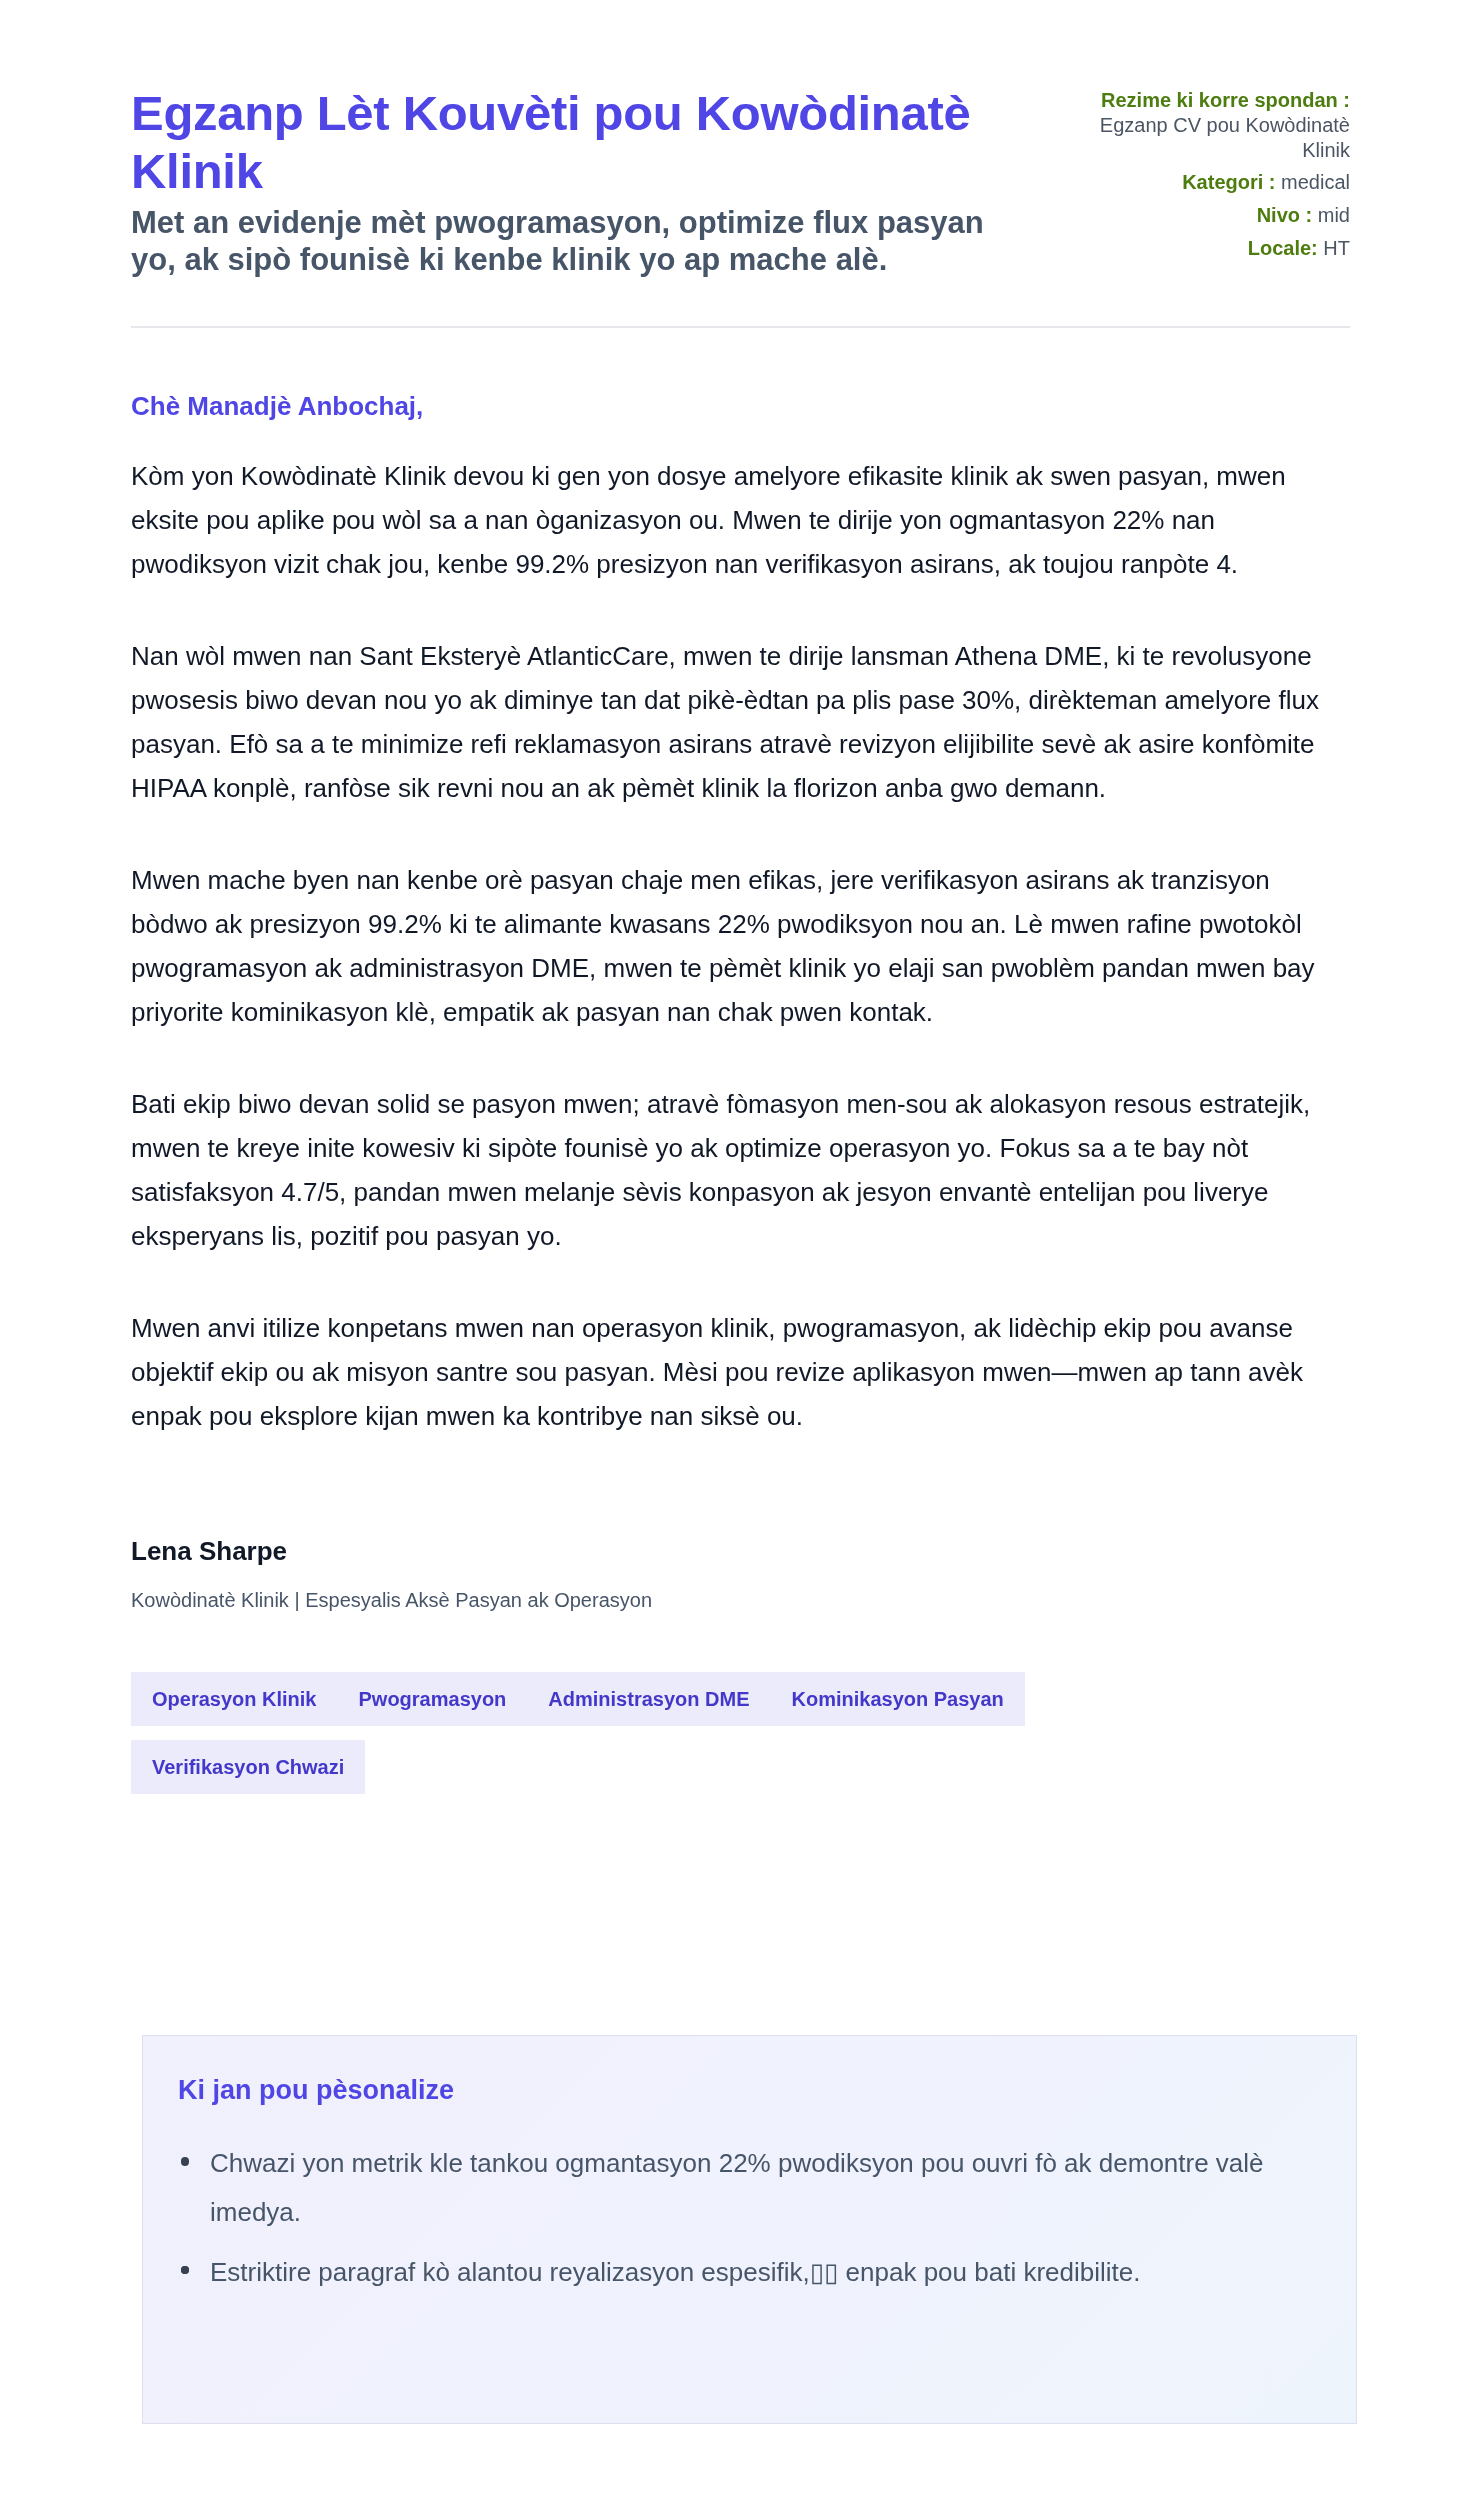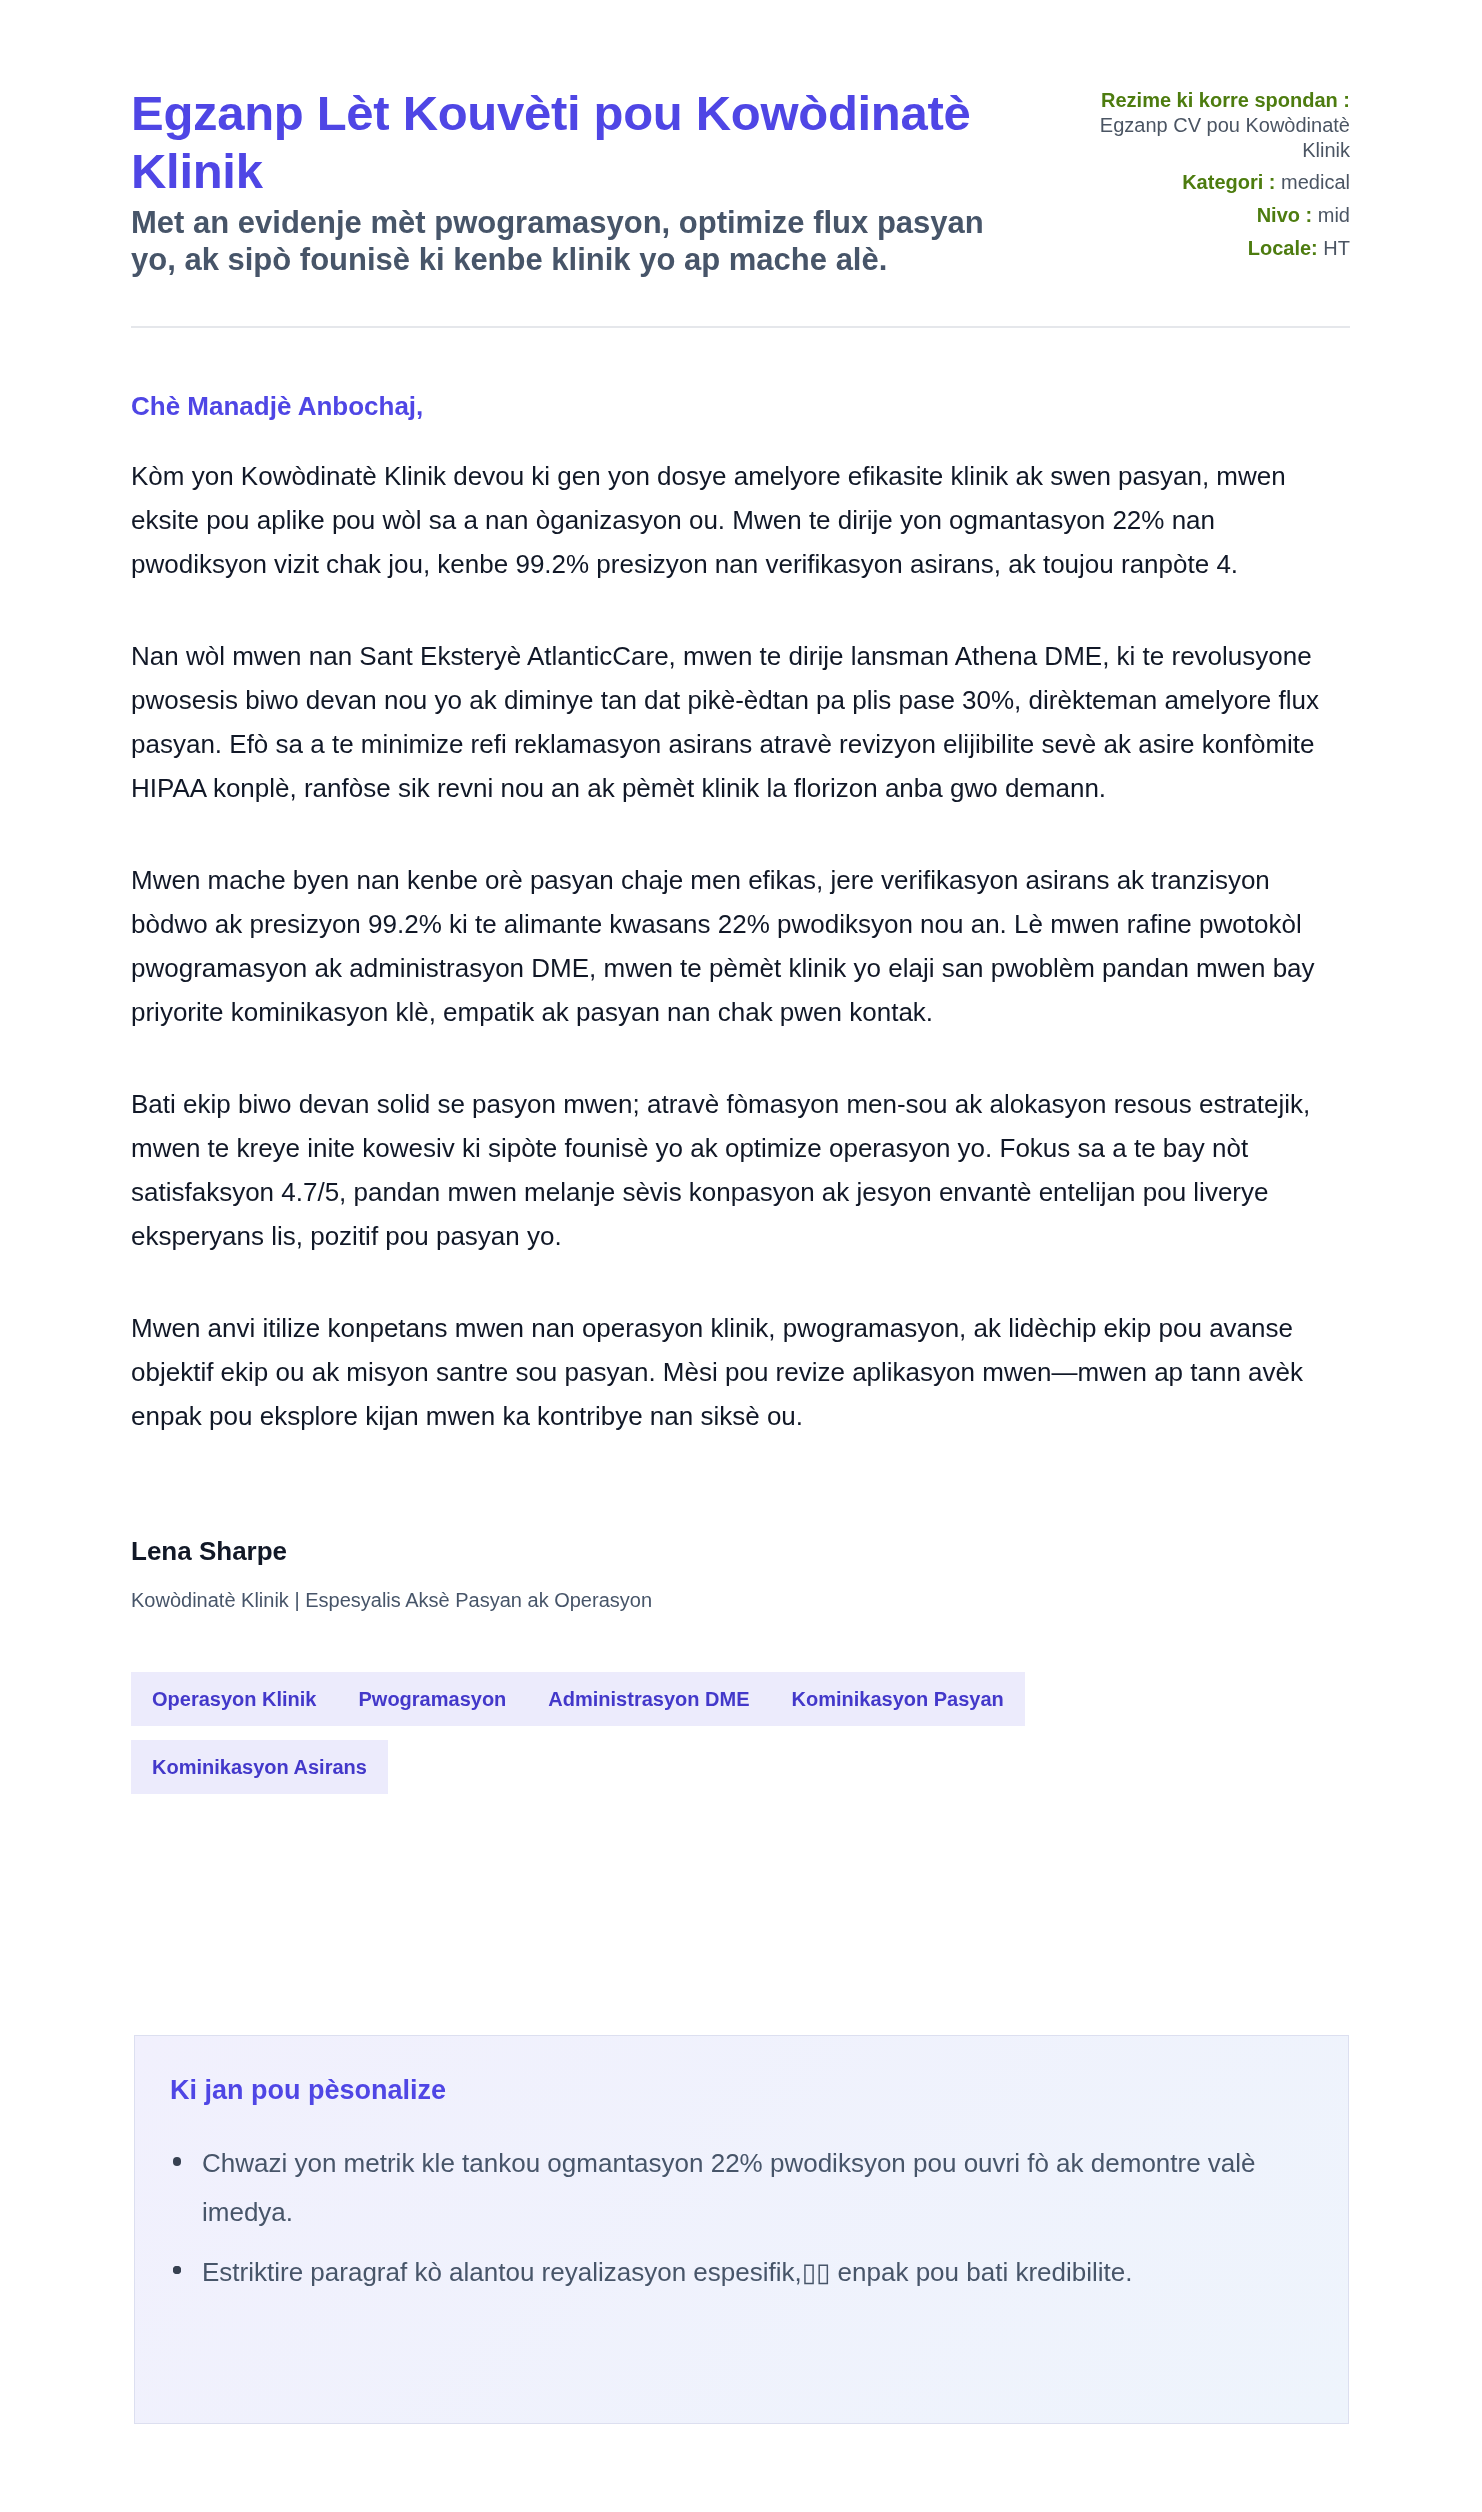--- a/index.html
+++ b/index.html
@@ -12,21 +12,21 @@
   .meta { width: 288px; text-align: right; font-size: 20px; line-height: 25px; color: #4b5563; padding-top: 3.5px; }
   .meta .row { margin-bottom: 7.9px; }
   .meta .key { font-weight: 700; color: #4d7c0f; }
   .greeting { margin: 61px 0 0 0; font-size: 26px; line-height: 35px; font-weight: 700; color: #4f46e5; }
   .body-text { margin-top: 30px; }
   .para { font-size: 26px; line-height: 44px; color: #111827; margin: 0 0 48px 0; }
   .sign-name { margin-top: 96px; font-size: 26px; line-height: 35px; font-weight: 700; color: #111827; }
   .sign-title { margin-top: 14px; font-size: 20px; line-height: 35px; color: #475569; }
   .tags { margin-top: 54px; display: flex; flex-wrap: wrap; gap: 14px 0; width: 1047px; }
   .tag { background: #ecebfc; color: #4338ca; font-size: 20px; line-height: 26px; padding: 14px 21px 14px 21px; font-weight: 600; }
-  .tips { position: absolute; left: 134px; top: 2035px; width: 1215px; height: 389px; border: 1.7px solid #dcdff0; background: linear-gradient(135deg, #f1f0fd 0%, #eef4fc 100%); box-sizing: border-box; }
+  .tips { position: absolute; left: 142px; top: 2035px; width: 1215px; height: 389px; border: 1.7px solid #dcdff0; background: linear-gradient(135deg, #f1f0fd 0%, #eef4fc 100%); box-sizing: border-box; }
   .tips-title { position: absolute; left: 35px; top: 37px; margin: 0; font-size: 27px; line-height: 35px; font-weight: 700; color: #4f46e5; }
   .tips-list { position: absolute; left: 35px; top: 103px; right: 52px; margin: 0; padding: 0; list-style: none; }
   .tips-list li { position: relative; padding-left: 32px; font-size: 26px; line-height: 49px; color: #475569; margin-bottom: 10.5px; }
   .tips-list li .bullet { position: absolute; left: 2.6px; top: 18.3px; width: 8.7px; height: 8.7px; border-radius: 50%; background: #374151; }
 </style>
 </head>
 <body>
 
 <div class="page">
   <div class="header">
@@ -65,21 +65,21 @@
   </div>
 
   <div class="sign-name">Lena Sharpe</div>
   <div class="sign-title">Kowòdinatè Klinik | Espesyalis Aksè Pasyan ak Operasyon</div>
 
   <div class="tags">
     <span class="tag">Operasyon Klinik</span>
     <span class="tag">Pwogramasyon</span>
     <span class="tag">Administrasyon DME</span>
     <span class="tag">Kominikasyon Pasyan</span>
-    <span class="tag">Kominikasyon Asirans</span>
+    <span class="tag">Verifikasyon Chwazi</span>
   </div>
 </div>
 
 <div class="tips">
   <h2 class="tips-title">Ki jan pou pèsonalize</h2>
   <ul class="tips-list">
     <li><span class="bullet"></span><span>Chwazi yon metrik kle tankou ogmantasyon 22% pwodiksyon pou ouvri fò ak demontre valè imedya.</span></li>
     <li><span class="bullet"></span></li>
     <li><span class="bullet"></span><span>Estriktire paragraf kò alantou reyalizasyon espesifik,▯▯ enpak pou bati kredibilite.</span></li>
   </ul>

